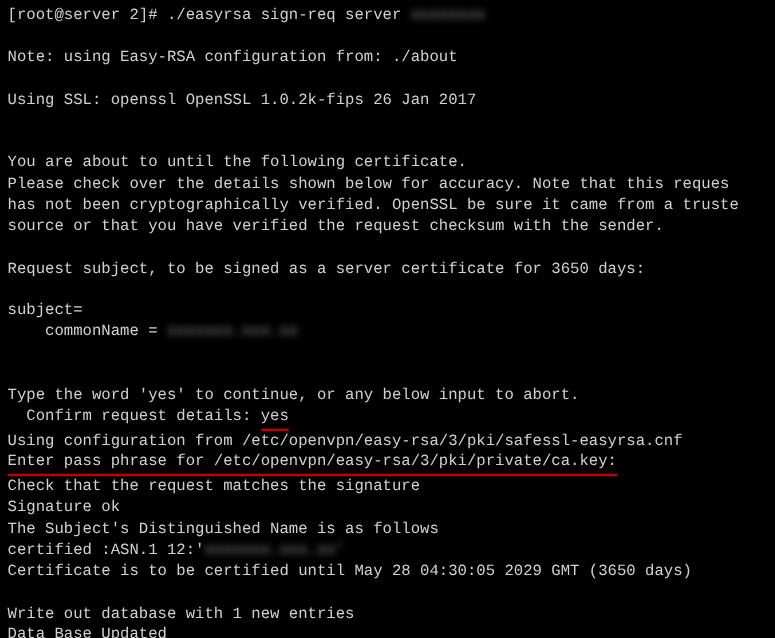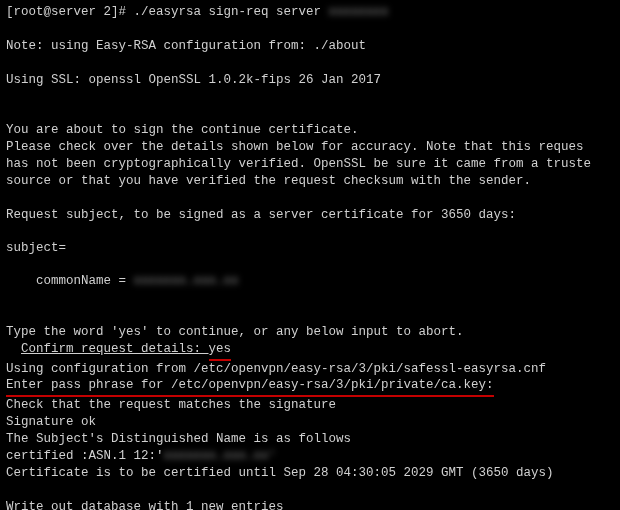--- a/index.html
+++ b/index.html
@@ -12,39 +12,39 @@
       line-height: 1.35;
       width: 620px;
       box-sizing: border-box;
       white-space: nowrap;
       overflow: hidden;
     }
     .line { display: block; }
     .blur { filter: blur(3px); color: #999; }
     .underline-red { border-bottom: 2px solid #c40000; display: inline-block; padding-bottom: 1px; }
     .blank { height: 1.35em; }
-    .indent1 { padding-left: 2ch; text-decoration: underline; }
-    .indent4 { padding-left: 4ch; margin-top: 16px; }
+    .indent1 { padding-left: 2ch; }
+    .indent4 { padding-left: 4ch; }
   </style>
 </head>
 <body>
 
 <div class="line">
   <span>[root@server 2]# ./easyrsa sign-req server </span><span class="blur">xxxxxxxx</span>
 </div>
 <div class="blank"></div>
 
 <div class="line">Note: using Easy-RSA configuration from: ./about</div>
 <div class="blank"></div>
 
 <div class="line">Using SSL: openssl OpenSSL 1.0.2k-fips  26 Jan 2017</div>
 <div class="blank"></div>
 <div class="blank"></div>
 
-<div class="line">You are about to sign the continue certificate.</div>
+<div class="line">You are about to until the following certificate.</div>
 <div class="line">Please check over the details shown below for accuracy. Note that this reques</div>
 <div class="line">has not been cryptographically verified. OpenSSL be sure it came from a truste</div>
 <div class="line">source or that you have verified the request checksum with the sender.</div>
 <div class="blank"></div>
 
 <div class="line">Request subject, to be signed as a server certificate for 3650 days:</div>
 <div class="blank"></div>
 
 <div class="line">subject=</div>
 <div class="line indent4">
@@ -58,17 +58,17 @@
   <span>Confirm request details: </span><span class="underline-red">yes</span>
 </div>
 <div class="line">Using configuration from /etc/openvpn/easy-rsa/3/pki/safessl-easyrsa.cnf</div>
 <div class="line"><span class="underline-red">Enter pass phrase for /etc/openvpn/easy-rsa/3/pki/private/ca.key:</span></div>
 <div class="line">Check that the request matches the signature</div>
 <div class="line">Signature ok</div>
 <div class="line">The Subject's Distinguished Name is as follows</div>
 <div class="line">
   <span>certified            :ASN.1 12:'</span><span class="blur">xxxxxxx.xxx.xx'</span>
 </div>
-<div class="line">Certificate is to be certified until Sep 28 04:30:05 2029 GMT (3650 days)</div>
+<div class="line">Certificate is to be certified until May 28 04:30:05 2029 GMT (3650 days)</div>
 <div class="blank"></div>
 
 <div class="line">Write out database with 1 new entries</div>
 <div class="line">Data Base Updated</div>
 
 </body></html>

